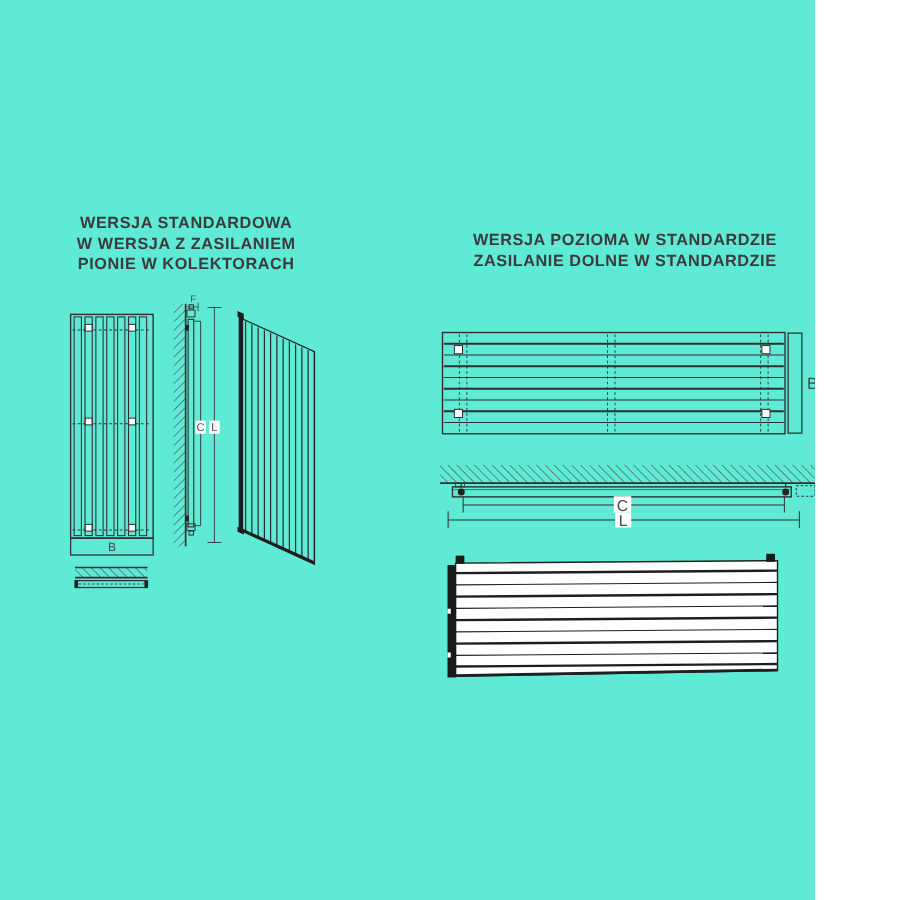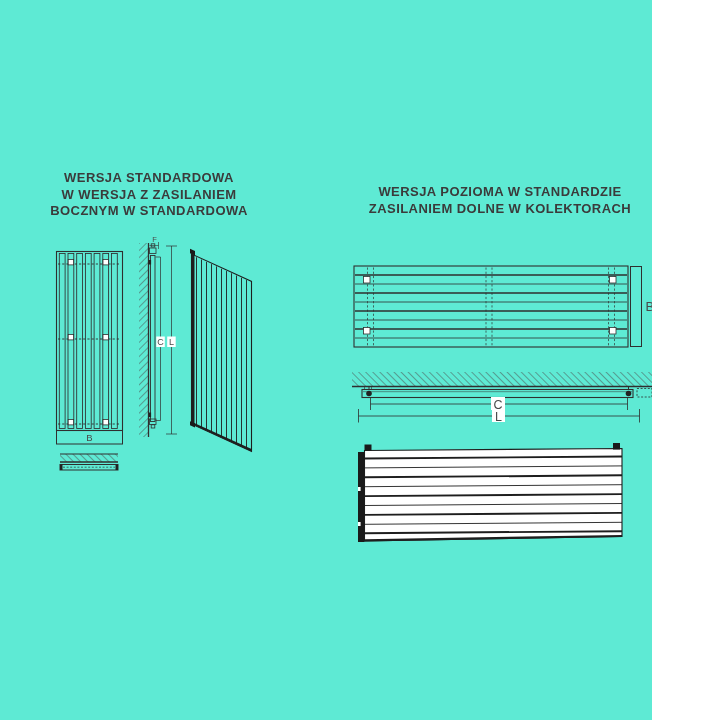--- a/index.html
+++ b/index.html
@@ -18,26 +18,26 @@
   svg text{fill:#4a4a4a;}
 </style>
 </head>
 <body>
 
 <div class="canvas">
 
   <div class="title" id="title-left">
     <span>WERSJA STANDARDOWA</span>
     <span>W WERSJA Z ZASILANIEM</span>
-    <span>BOCZNYM W STANDARDOWA</span>
+    <span>PIONIE W KOLEKTORACH</span>
   </div>
 
   <div class="title" id="title-right">
     <span>WERSJA POZIOMA W STANDARDZIE</span>
-    <span>ZASILANIEM DOLNE W KOLEKTORACH</span>
+    <span>ZASILANIE DOLNE W STANDARDZIE</span>
   </div>
 
   <svg width="720" height="720" viewBox="0 0 720 720">
     <defs>
       <pattern id="hatchA" patternUnits="userSpaceOnUse" width="5" height="5" patternTransform="rotate(45)">
         <line x1="0" y1="0" x2="0" y2="5" stroke="#4d4d4d" stroke-width="1"></line>
       </pattern>
       <pattern id="hatchB" patternUnits="userSpaceOnUse" width="5" height="5" patternTransform="rotate(-45)">
         <line x1="0" y1="0" x2="0" y2="5" stroke="#4d4d4d" stroke-width="1"></line>
       </pattern>

